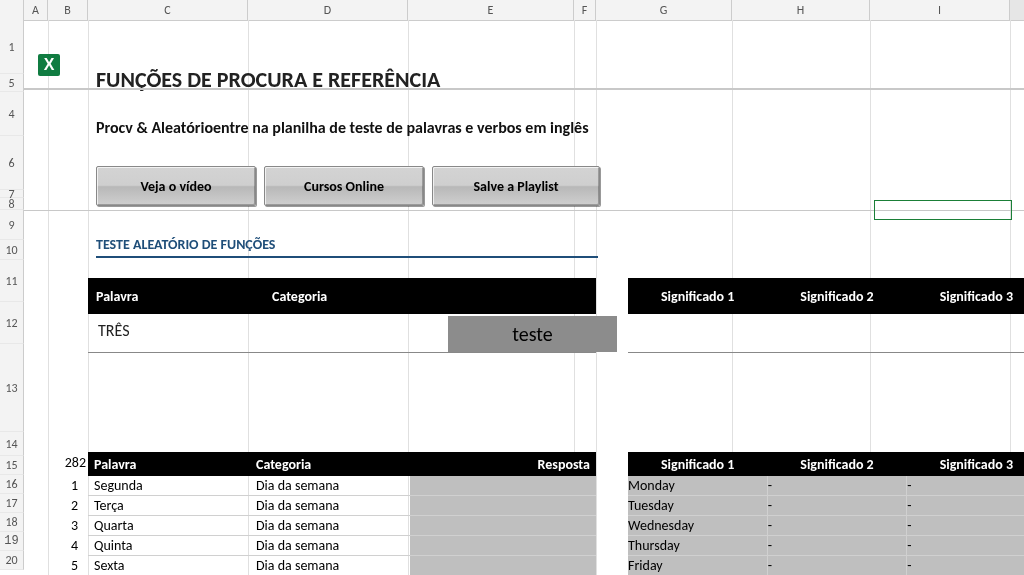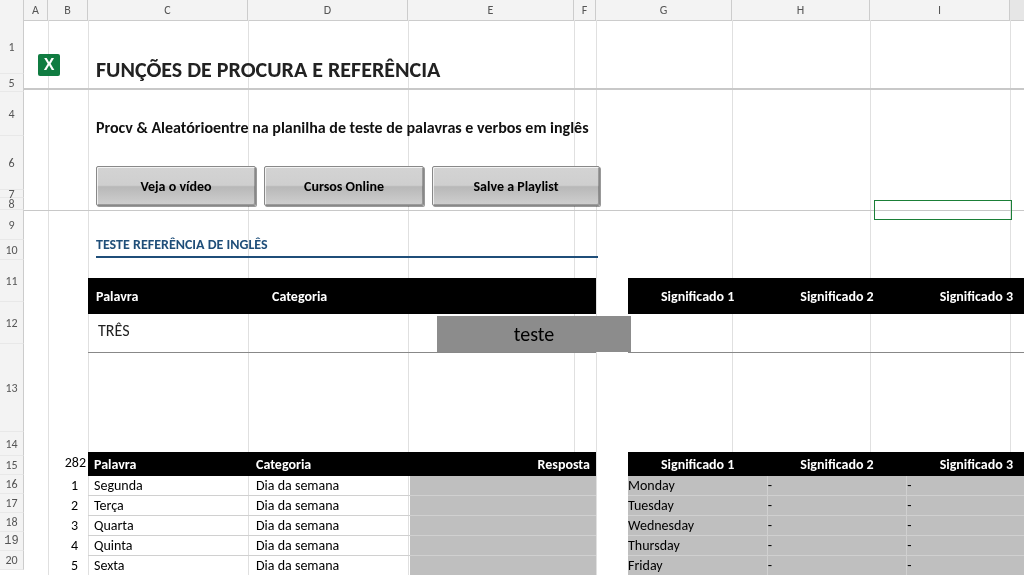--- a/index.html
+++ b/index.html
@@ -14,40 +14,40 @@
 .rowhdrs div{border-right:1px solid #ccc;border-bottom:1px solid #e8e8e8;color:#555;font-size:12px;text-align:center;box-sizing:border-box;background:#f3f3f3}
 
 .grid{position:absolute;left:24px;top:20px;right:0;bottom:0}
 
 
 .gridlines-v{position:absolute;top:0;bottom:0;border-right:1px solid #e0e0e0}
 
 
 .iconX{position:absolute;left:14px;top:30px}
 .iconX svg{display:block}
-.title-main{position:absolute;left:72px;top:36px;font-size:22px;font-weight:700;color:#222}
+.title-main{position:absolute;left:72px;top:46px;font-size:22px;font-weight:700;color:#222}
 
 .subtitle{position:absolute;left:72px;top:98px;font-size:16px;font-weight:700;color:#111}
 
 .btnbar{position:absolute;left:72px;top:146px;display:flex;gap:8px;height:40px}
 .btn3d{display:flex;align-items:center;justify-content:center;font-weight:700;font-size:14px;color:#000;
   border:1px solid #888;border-radius:2px;
   background:linear-gradient(to bottom,#d3d3d3 0%,#cfcfcf 48%,#b8b8b8 52%,#cfcfcf 100%);
   box-shadow:inset 1px 1px 0 rgba(255,255,255,.7),inset -1px -1px 0 rgba(0,0,0,.25),1px 1px 0 rgba(0,0,0,.4);
   cursor:pointer;box-sizing:border-box}
 
 .sectitle{position:absolute;left:72px;top:216px;font-weight:700;color:#1f4e79;font-size:14px}
 .secunderline{position:absolute;left:72px;top:236px;height:0;border-top:2px solid #1f4e79;width:502px}
 
 .blackbar{position:absolute;background:#000;color:#fff;font-weight:700;font-size:14px;display:flex;align-items:center;height:36px;box-sizing:border-box}
 .blackbar span{padding:0 8px;display:inline-block}
 .underline-thin{position:absolute;height:0;border-top:1px solid #888}
 
 .test-word{position:absolute;left:74px;top:301px;font-size:16px;color:#222}
-.test-btn{position:absolute;left:413px;top:296px;width:194px;height:36px;
+.test-btn{position:absolute;left:424px;top:296px;width:169px;height:36px;
   display:flex;align-items:center;justify-content:center;
   background:#8c8c8c;color:#000;font-size:20px}
 
 .count282{position:absolute;left:36px;top:434px;font-size:14px;text-align:right;width:26px}
 
 .tbl{position:absolute;left:64px;top:432px;width:508px}
 .tbl .hdr{display:flex;background:#000;color:#fff;font-weight:700;height:24px;align-items:center;font-size:14px}
 .tbl .hdr div{box-sizing:border-box;padding:0 6px}
 .tbl .row2{display:flex;height:19px;align-items:center;font-size:14px;border-bottom:1px solid #d0d0d0}
 .tbl .row2 div{box-sizing:border-box;padding:0 6px}
@@ -129,21 +129,21 @@
 
     <div class="subtitle">Procv &amp; Aleatórioentre na planilha de teste de palavras e verbos em inglês</div>
 
     <div class="btnbar">
       <div class="btn3d" style="width:160px">Veja o vídeo</div>
       <div class="btn3d" style="width:160px">Cursos Online</div>
       <div class="btn3d" style="width:168px">Salve a Playlist</div>
     </div>
     <div style="position:absolute;left:0;top:190px;right:0;border-top:1px solid #c8c8c8"></div>
 
-    <div class="sectitle">TESTE REFERÊNCIA DE INGLÊS</div>
+    <div class="sectitle">TESTE ALEATÓRIO DE FUNÇÕES</div>
     <div class="secunderline"></div>
 
     <div class="blackbar" style="left:64px;top:258px;width:508px">
       <span style="width:160px">Palavra</span>
       <span style="width:160px">Categoria</span>
     </div>
 
     <div class="blackbar" style="left:604px;top:258px;width:418px;justify-content:space-around;text-align:center">
       <span style="flex:1;text-align:center">Significado 1</span>
       <span style="flex:1;text-align:center">Significado 2</span>

